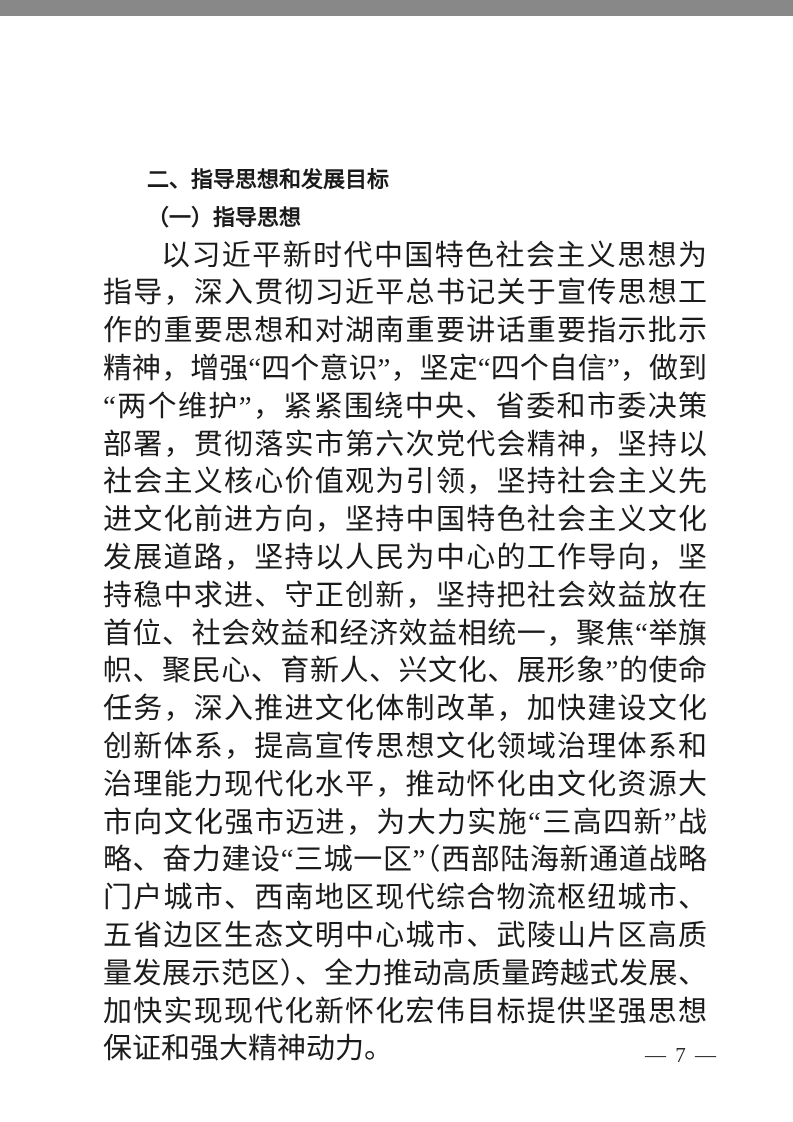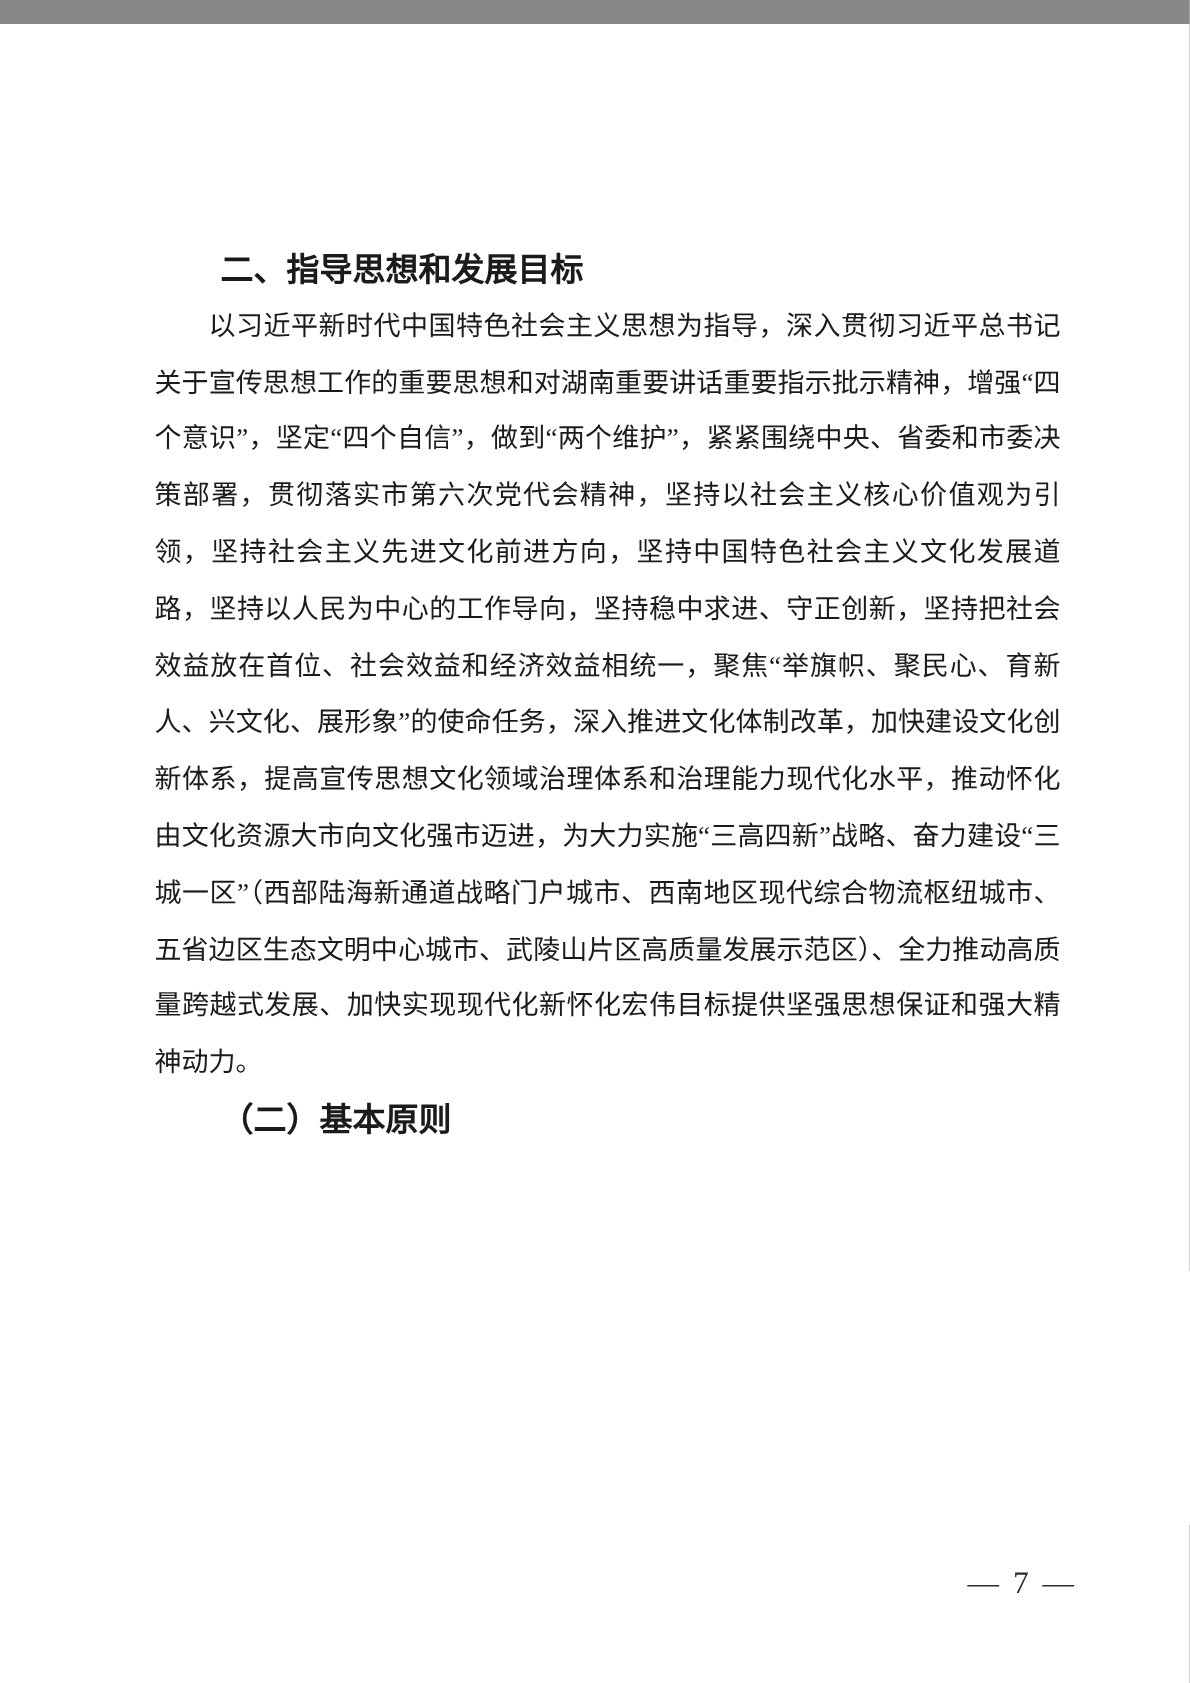--- a/index.html
+++ b/index.html
@@ -36,21 +36,21 @@
   .sub-title {
     margin: 0;
     font-family: "Liberation Serif", "DejaVu Serif", serif;
     font-weight: 700;
     font-size: 22px;
     line-height: 37.8px;
     text-indent: 2em;
   }
   .para {
     margin: 0;
-    font-size: 18px;
+    font-size: 29px;
     line-height: 37.8px;
     text-indent: 2em;
     text-align: justify;
     text-justify: inter-character;
     word-break: break-all;
   }
   .para .lead {
     font-weight: 700;
   }
   .footer {
@@ -66,24 +66,24 @@
 </style>
 </head>
 <body>
 
 <div class="page">
 
   <main class="content">
 
     <h1 class="section-title">二、指导思想和发展目标</h1>
 
+    <h2 class="sub-title">（一）指导思想</h2>
 
     <p class="para">以习近平新时代中国特色社会主义思想为指导，深入贯彻习近平总书记关于宣传思想工作的重要思想和对湖南重要讲话重要指示批示精神，增强“四个意识”，坚定“四个自信”，做到“两个维护”，紧紧围绕中央、省委和市委决策部署，贯彻落实市第六次党代会精神，坚持以社会主义核心价值观为引领，坚持社会主义先进文化前进方向，坚持中国特色社会主义文化发展道路，坚持以人民为中心的工作导向，坚持稳中求进、守正创新，坚持把社会效益放在首位、社会效益和经济效益相统一，聚焦“举旗帜、聚民心、育新人、兴文化、展形象”的使命任务，深入推进文化体制改革，加快建设文化创新体系，提高宣传思想文化领域治理体系和治理能力现代化水平，推动怀化由文化资源大市向文化强市迈进，为大力实施“三高四新”战略、奋力建设“三城一区”（西部陆海新通道战略门户城市、西南地区现代综合物流枢纽城市、五省边区生态文明中心城市、武陵山片区高质量发展示范区）、全力推动高质量跨越式发展、加快实现现代化新怀化宏伟目标提供坚强思想保证和强大精神动力。</p>
 
-    <h2 class="sub-title">（二）基本原则</h2>
 
 
   </main>
 
   <footer class="footer">
     <span>— 7 —</span>
   </footer>
 
 </div>
 

